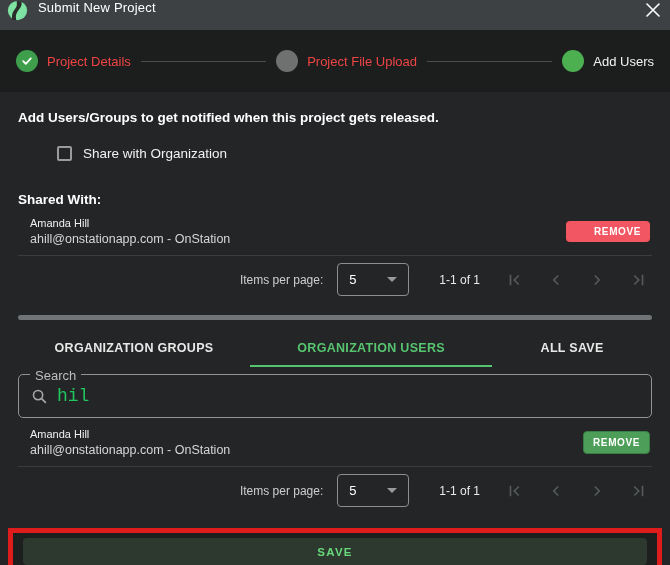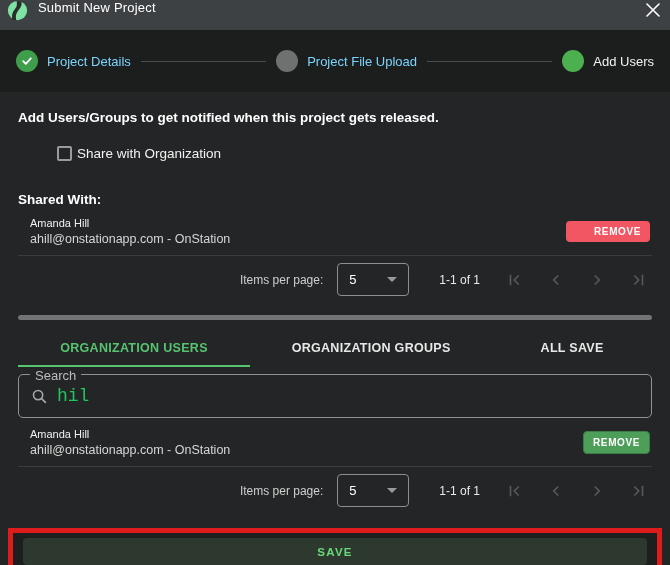--- a/index.html
+++ b/index.html
@@ -27,27 +27,27 @@
     display: flex; align-items: center; gap: 10px; padding: 0 16px;
   }
   .step { display: flex; align-items: center; gap: 9px; flex: 0 0 auto; }
   .step-circle {
     width: 22px; height: 22px; border-radius: 50%;
     display: flex; align-items: center; justify-content: center;
   }
   .step-circle.completed { background: #3f9e4b; }
   .step-circle.pending   { background: #6f7070; }
   .step-circle.active    { background: #4caf50; }
-  .step-label { font-size: 13px; color: #7dd3fc; }
+  .step-label { font-size: 13px; color: #ef4444; }
   .step:last-child .step-label { color: #f2f2f2; }
   .connector { flex: 1 1 auto; height: 1px; background: #4a4d4e; }
   
   .content { padding: 0 18px; }
   .intro { margin-top: 18px; font-weight: bold; font-size: 13.5px; color: #ffffff; }
-  .checkbox-row { margin: 21px 0 0 12px; display: flex; align-items: center; gap: 5px; cursor: pointer; padding-left: 27px; }
+  .checkbox-row { margin: 21px 0 0 12px; display: flex; align-items: center; gap: 11px; cursor: pointer; padding-left: 27px; }
   .checkbox {
     width: 15px; height: 15px; border: 2px solid #9b9b9b; border-radius: 2px;
     background: transparent; flex: 0 0 auto;
   }
   .checkbox-label { font-size: 13.5px; color: #f2f2f2; }
   .section-heading { margin-top: 31px; font-weight: bold; font-size: 13.5px; color: #ffffff; }
   
   .user-row { display: flex; align-items: center; margin-top: 6px; padding: 4px 2px 9px 12px; }
   .user-info { display: flex; flex-direction: column; gap: 3px; }
   .user-name { font-size: 11px; color: #f0f0f0; }
@@ -215,22 +215,22 @@
         <svg width="18" height="18" viewBox="0 0 24 24" fill="none" stroke-width="2.2">
             <path d="M7 6 L13 12 L7 18 M18 5 V19"></path>
           </svg>
       </span>
     </div>
   </div>
 
   <div class="hscroll-bar"></div>
 
   <div class="tabs">
+    <div class="tab">ORGANIZATION GROUPS</div>
     <div class="tab active">ORGANIZATION USERS</div>
-    <div class="tab">ORGANIZATION GROUPS</div>
     <div class="tab">ALL SAVE</div>
   </div>
 
   <div class="search-field">
     <span class="search-label">Search</span>
     <span style="display:flex;">
       <svg width="17" height="17" viewBox="0 0 24 24" fill="none" stroke="#a9a9a9" stroke-width="2.2">
         <circle cx="10" cy="10" r="6.5"></circle>
           <path d="M15 15 L21 21"></path>
       </svg>

